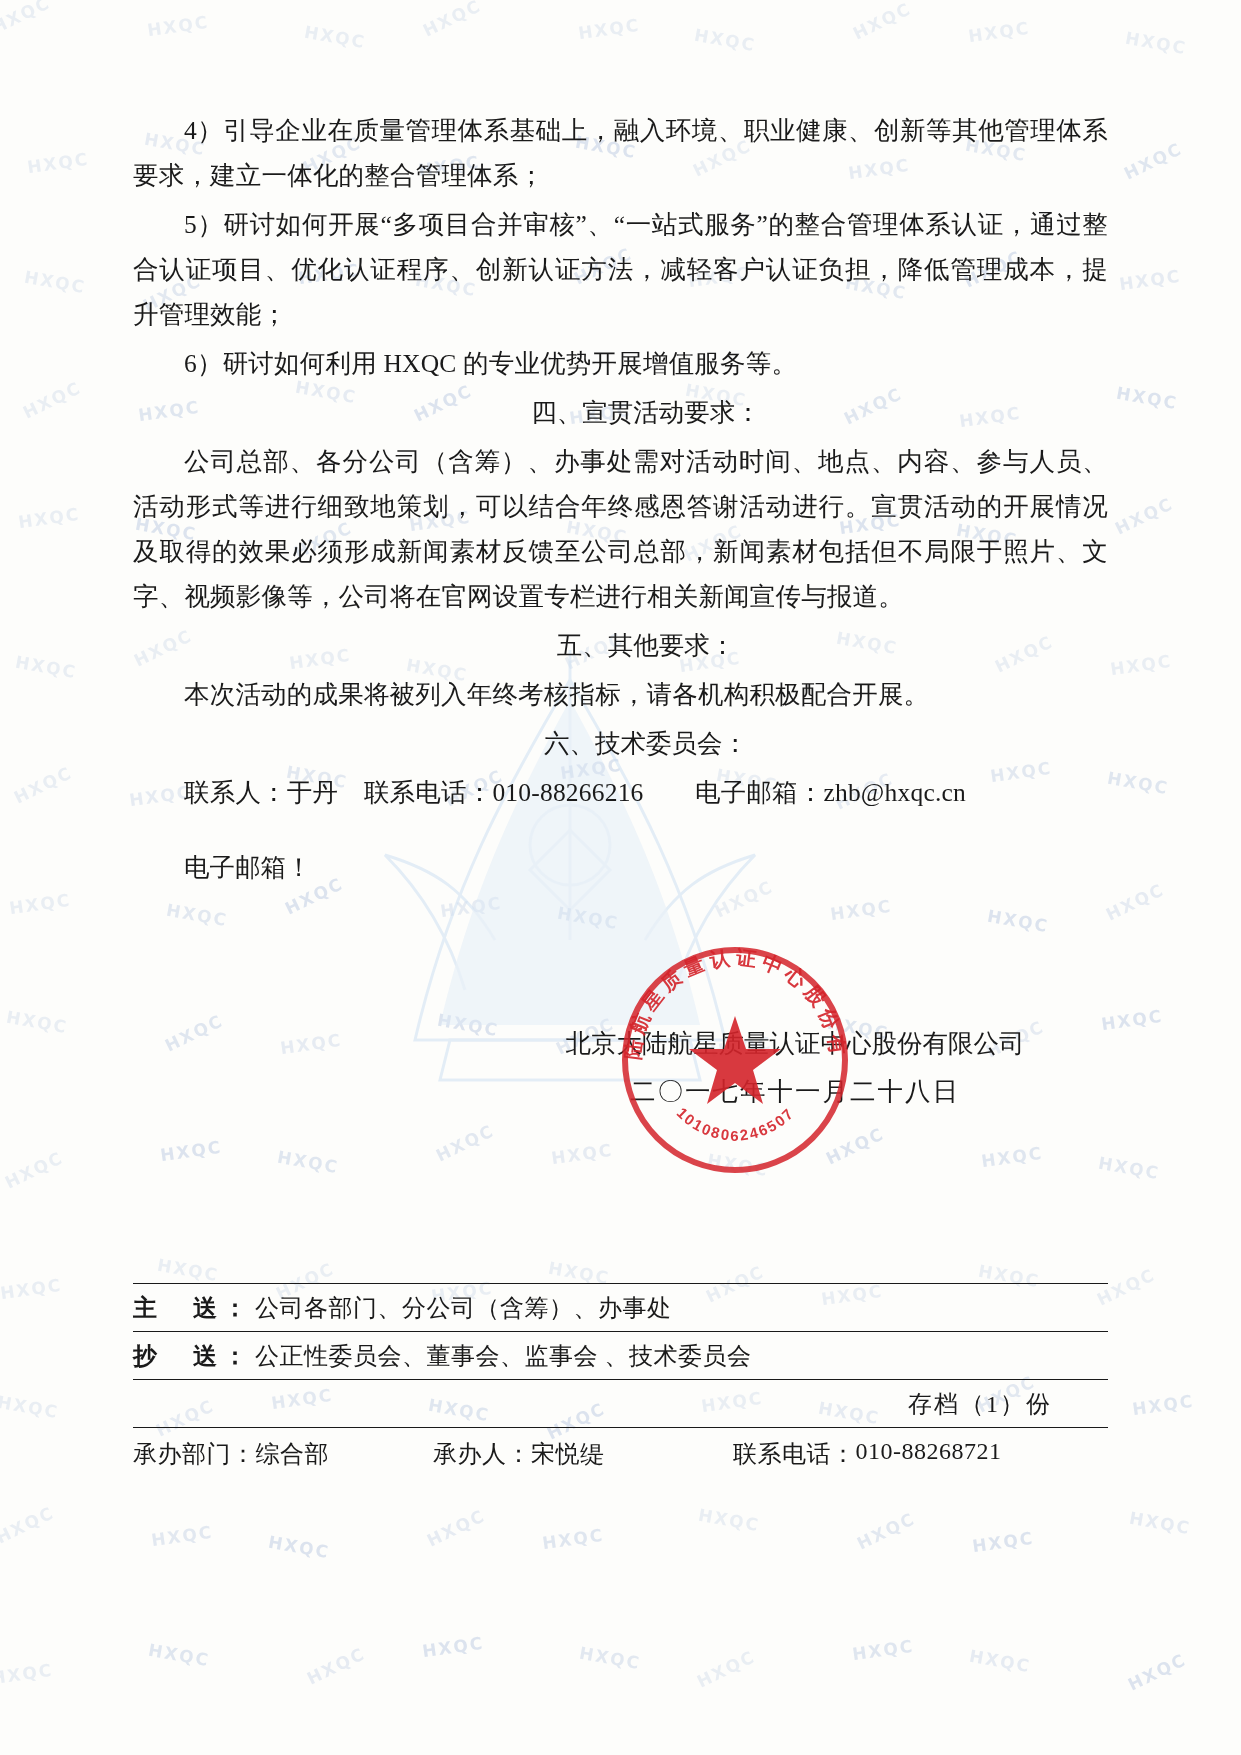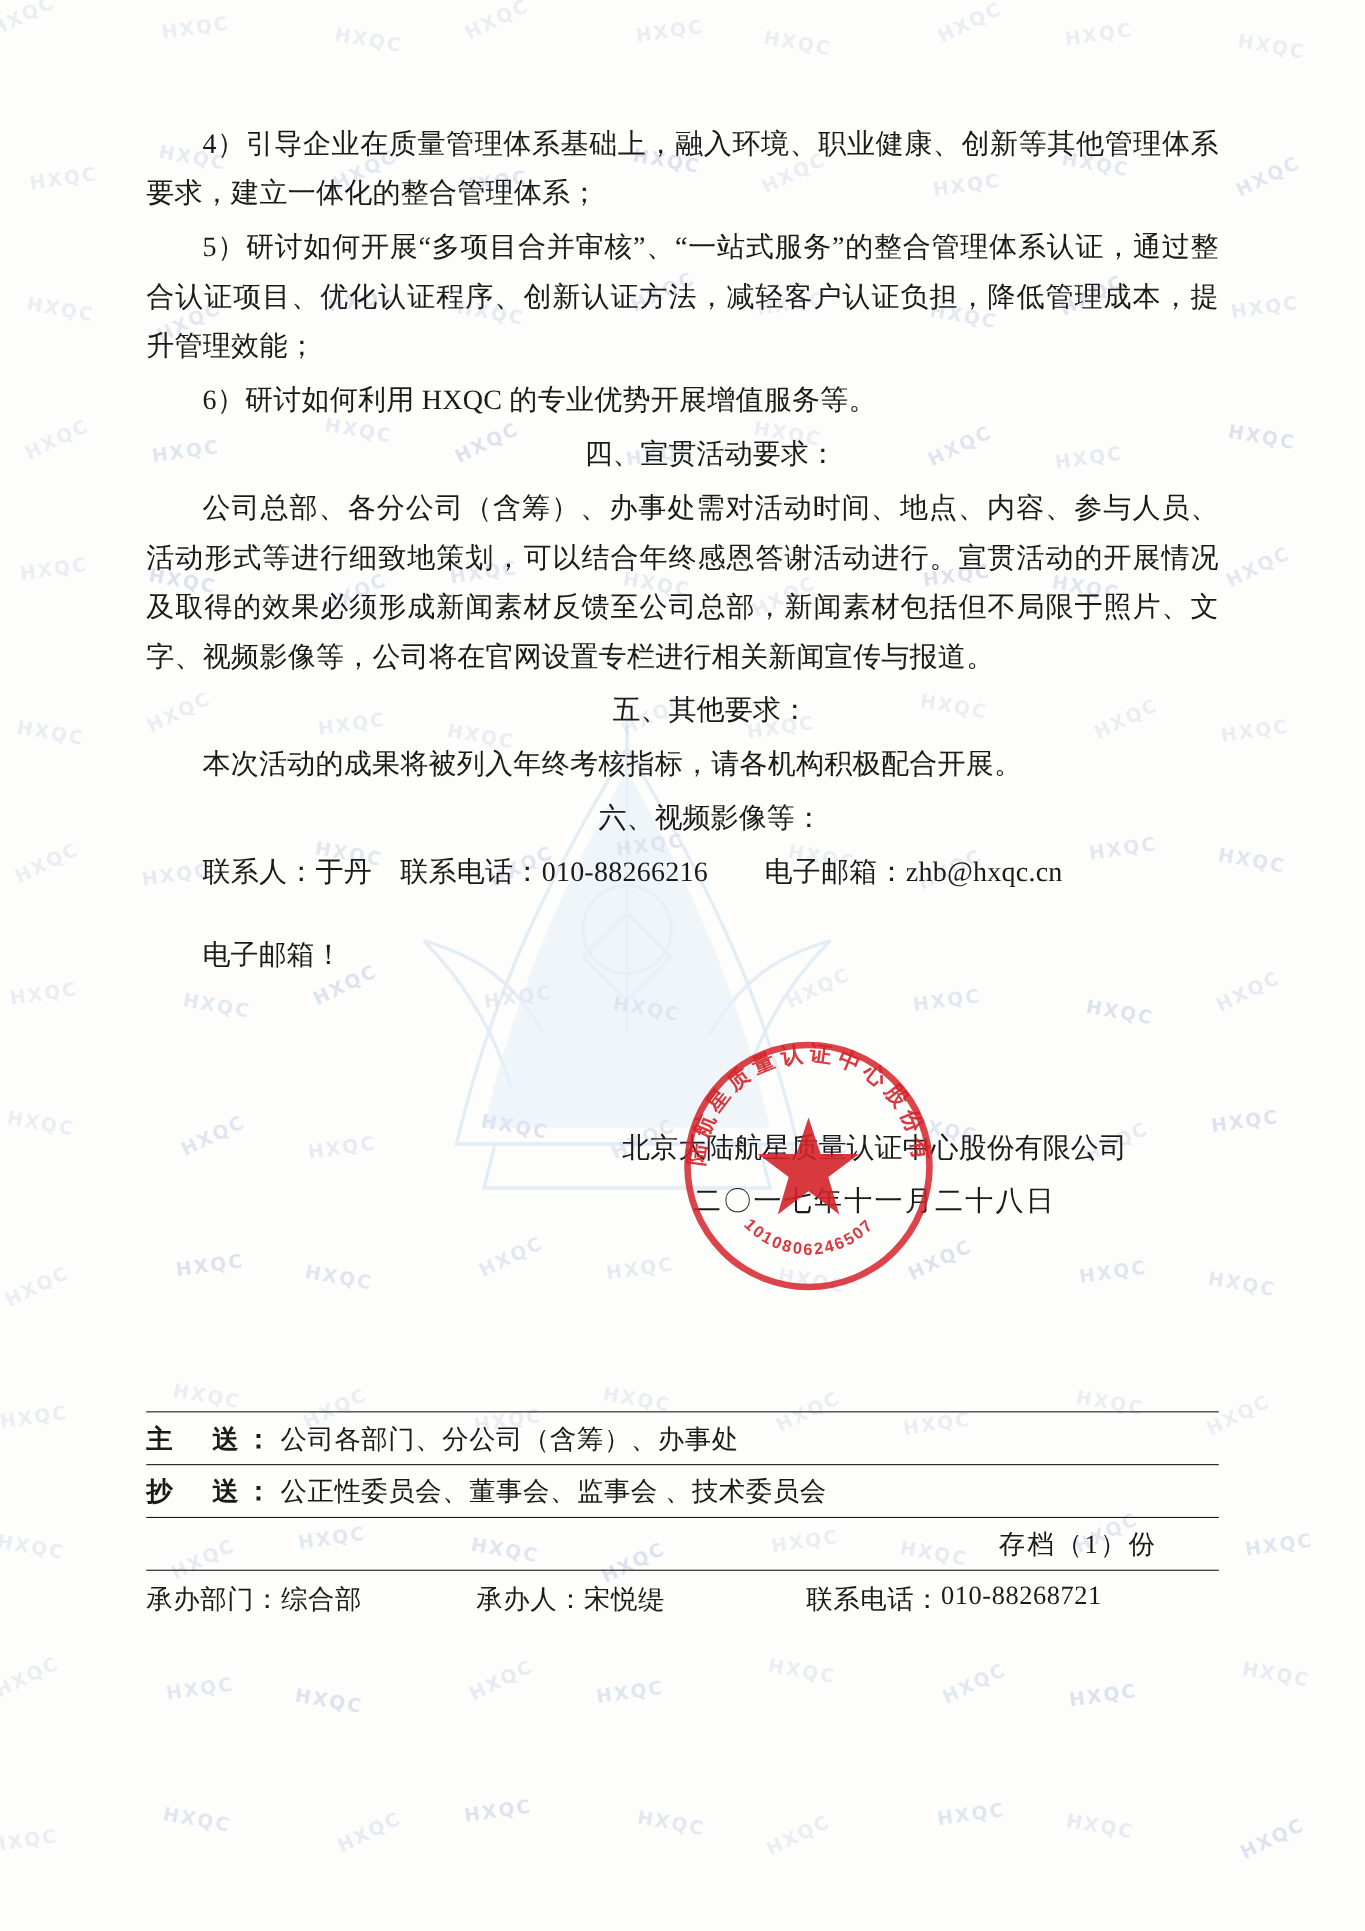--- a/index.html
+++ b/index.html
@@ -297,21 +297,21 @@
     <p class="para indent">4）引导企业在质量管理体系基础上，融入环境、职业健康、创新等其他管理体系要求，建立一体化的整合管理体系；</p>
     <p class="para indent">5）研讨如何开展“多项目合并审核”、“一站式服务”的整合管理体系认证，通过整合认证项目、优化认证程序、创新认证方法，减轻客户认证负担，降低管理成本，提升管理效能；</p>
     <p class="para indent">6）研讨如何利用 HXQC 的专业优势开展增值服务等。</p>
 
     <div class="heading">四、宣贯活动要求：</div>
     <p class="para indent">公司总部、各分公司（含筹）、办事处需对活动时间、地点、内容、参与人员、活动形式等进行细致地策划，可以结合年终感恩答谢活动进行。宣贯活动的开展情况及取得的效果必须形成新闻素材反馈至公司总部，新闻素材包括但不局限于照片、文字、视频影像等，公司将在官网设置专栏进行相关新闻宣传与报道。</p>
 
     <div class="heading">五、其他要求：</div>
     <p class="para indent">本次活动的成果将被列入年终考核指标，请各机构积极配合开展。</p>
 
-    <div class="heading">六、视频影像等：</div>
+    <div class="heading">六、技术委员会：</div>
     <p class="para indent">联系人：于丹　联系电话：010-88266216　　电子邮箱：zhb@hxqc.cn</p>
 
     <div class="gap-m"></div>
     <p class="notice-line">电子邮箱！</p>
   </div>
 
   <div class="sign-block">
     <div>北京大陆航星质量认证中心股份有限公司</div>
     <div class="sign-date">二〇一七年十一月二十八日</div>
   </div>

